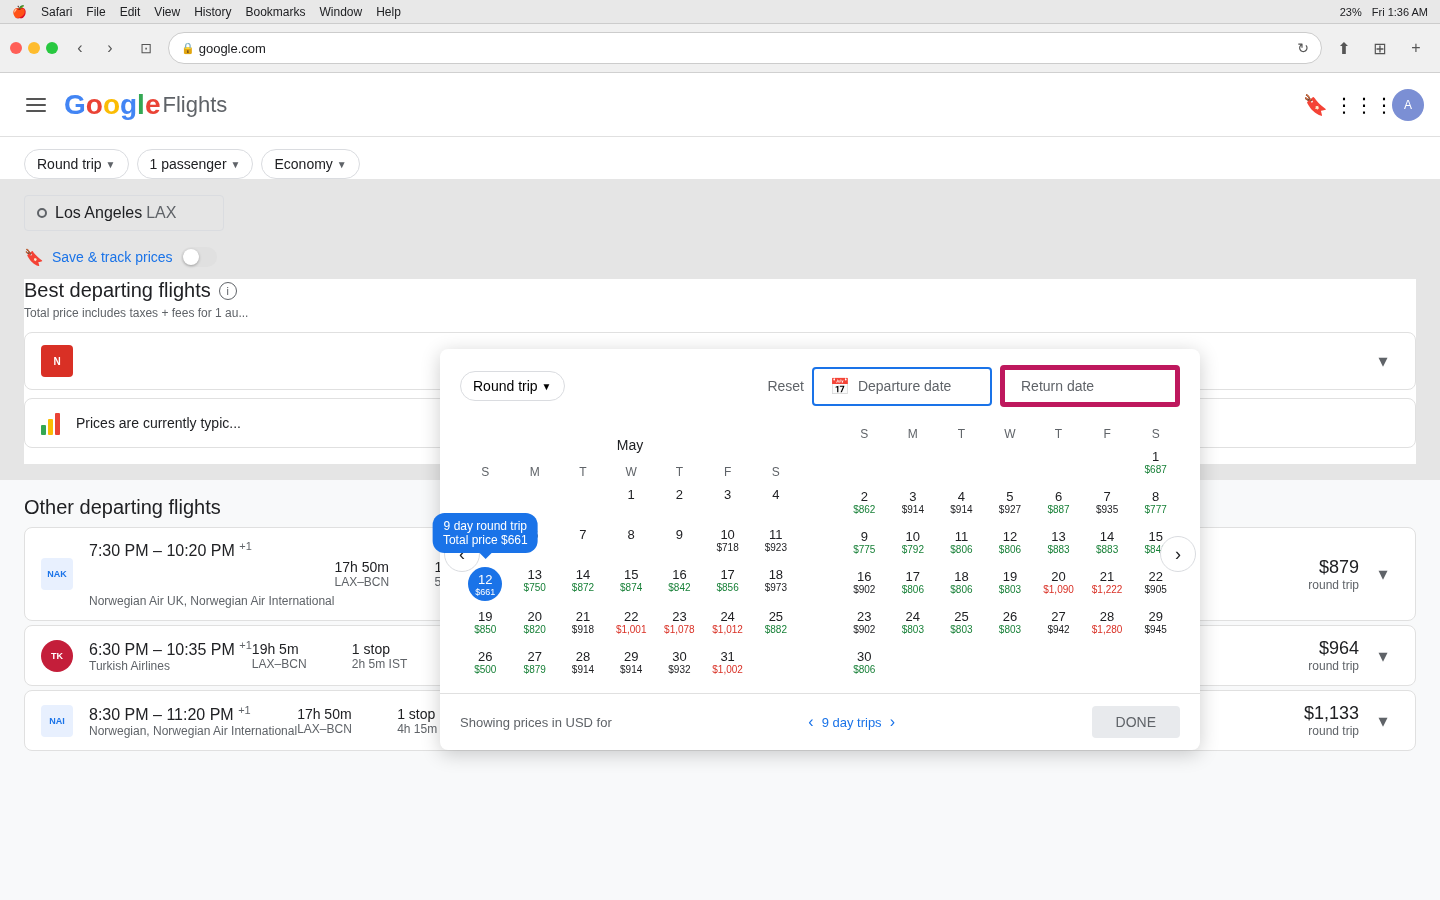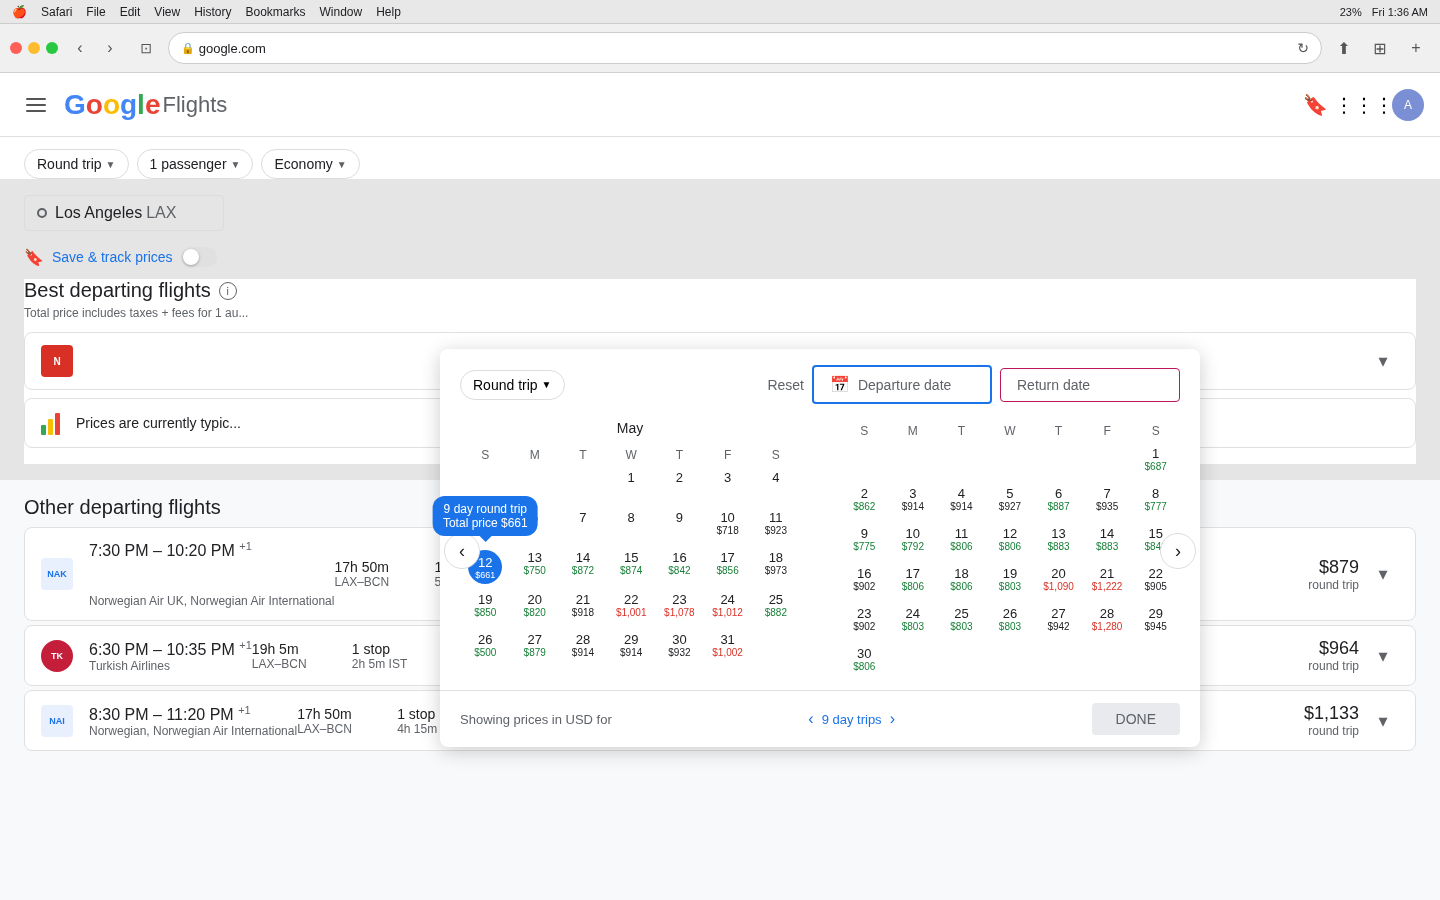--- a/index.html
+++ b/index.html
@@ -198,30 +198,31 @@
     }
     .date-input-btn {
       display: flex; align-items: center; gap: 8px;
       padding: 8px 16px; border: 2px solid #1a73e8; border-radius: 4px;
       background: white; cursor: pointer; font-size: 14px; color: #5f6368;
       min-width: 180px;
     }
     .date-input-btn.active { border-color: #1a73e8; }
     .date-input-return {
       display: flex; align-items: center; gap: 8px;
-      padding: 8px 16px; border: 1px solid #be185d; border-radius: 4px;
+      padding: 8px 16px; border: 5px solid #be185d; border-radius: 4px;
       background: white; cursor: pointer; font-size: 14px; color: #5f6368;
       min-width: 180px;
     }
     .cal-icon { font-size: 16px; color: #1a73e8; }
 
     .calendars-container {
       display: flex;
       padding: 8px 20px;
       gap: 40px;
+      align-items: flex-end;
     }
     .calendar-month { flex: 1; }
     .month-title { text-align: center; font-size: 14px; font-weight: 500; color: #202124; margin-bottom: 8px; }
     .calendar-grid { width: 100%; border-collapse: collapse; }
     .calendar-grid th {
       text-align: center; font-size: 12px; color: #5f6368; font-weight: 400;
       padding: 4px; width: 40px;
     }
     .calendar-grid td {
       text-align: center; padding: 4px; width: 40px; height: 40px;

